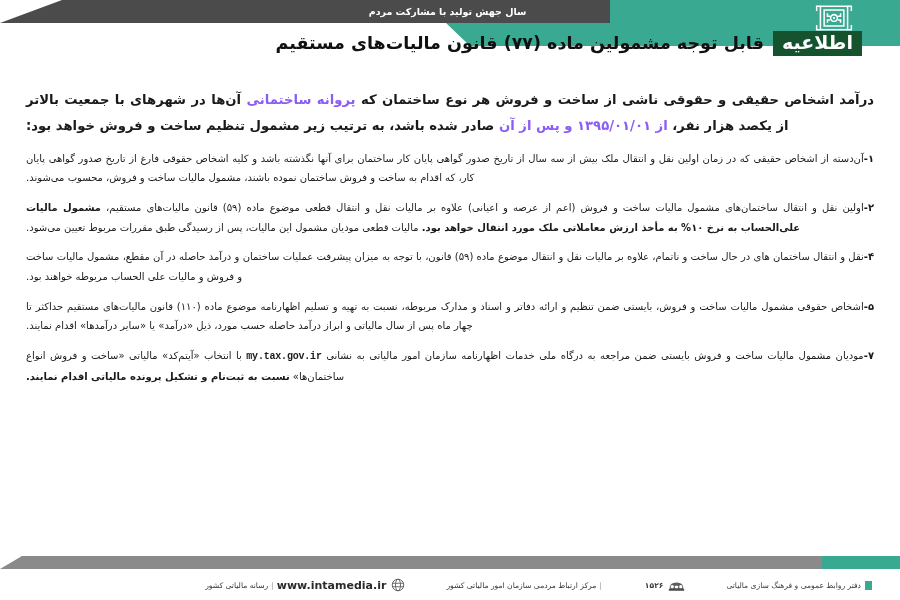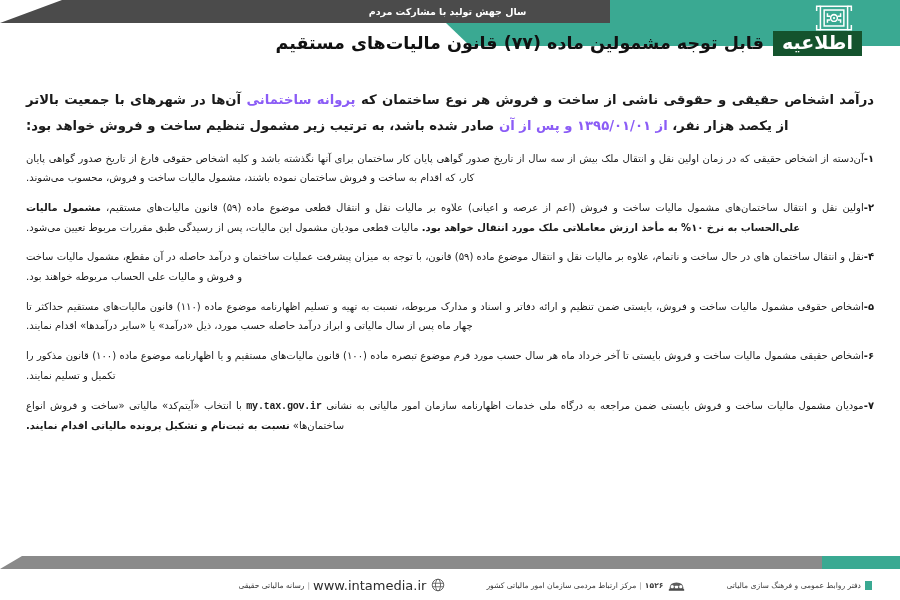--- a/index.html
+++ b/index.html
@@ -230,34 +230,35 @@
   .f-phone-icon {
     display: inline-block;
     width: 17px;
     height: 13px;
     margin: 0 5px;
     vertical-align: middle;
   }
   .f-num {
     font-weight: bold;
     color: #3b3b3b;
+    margin-left: 40px;
   }
   .f-globe-icon {
     display: inline-block;
     width: 14px;
     height: 14px;
     margin: 0 5px;
     vertical-align: middle;
   }
   .f-url {
-    font-weight: normal;
+    font-weight: bold;
     direction: ltr;
     unicode-bidi: embed;
     color: #2b2b2b;
-    font-size: 13px;
+    font-size: 11px;
   }
   .f-divider {
     margin: 0 3px;
     color: #999;
   }
 </style>
 </head>
 <body>
 
 <div class="page">
@@ -307,23 +308,20 @@
 
 
     <p class="item">
       <span class="num">۴-</span><span>نقل و انتقال ساختمان های در حال ساخت و ناتمام، علاوه بر مالیات نقل و انتقال موضوع ماده (۵۹) قانون، با توجه به میزان پیشرفت عملیات ساختمان و درآمد حاصله در آن مقطع، مشمول مالیات ساخت و فروش و مالیات علی الحساب مربوطه خواهند بود.</span>
     </p>
 
     <p class="item">
       <span class="num">۵-</span><span>اشخاص حقوقی مشمول مالیات ساخت و فروش، بایستی ضمن تنظیم و ارائه دفاتر و اسناد و مدارک مربوطه، نسبت به تهیه و تسلیم اظهارنامه موضوع ماده (۱۱۰) قانون مالیات‌های مستقیم حداکثر تا چهار ماه پس از سال مالیاتی و ابراز درآمد حاصله حسب مورد، ذیل «درآمد» یا «سایر درآمدها» اقدام نمایند.</span>
     </p>
 
-    <p class="item">
-      <span class="num">۶-</span><span>اشخاص حقیقی مشمول مالیات ساخت و فروش بایستی تا آخر خرداد ماه هر سال حسب مورد فرم موضوع تبصره ماده (۱۰۰) قانون مالیات‌های مستقیم و یا اظهارنامه موضوع ماده (۱۰۰) قانون مذکور را تکمیل و تسلیم نمایند.</span>
-    </p>
 
     <p class="item">
       <span class="num">۷-</span><span>مودیان مشمول مالیات ساخت و فروش بایستی ضمن مراجعه به درگاه ملی خدمات اظهارنامه سازمان امور مالیاتی به نشانی </span><span class="ltr">my.tax.gov.ir</span><span> با انتخاب «آیتم‌کد» مالیاتی «ساخت و فروش انواع ساختمان‌ها» </span><b>نسبت به ثبت‌نام و تشکیل پرونده مالیاتی اقدام نمایند.</b>
     </p>
 
   </div>
 
   <div class="footer">
     <div class="footer-bar-green"></div>
     <div class="footer-bar-gray"></div>
@@ -353,19 +351,19 @@
       <div class="f-sep"></div>
 
       <div class="f-group">
         <svg class="f-globe-icon" viewBox="0 0 16 16">
           <circle cx="8" cy="8" r="6.6" fill="none" stroke="#5d5d5d" stroke-width="1.1"></circle>
           <ellipse cx="8" cy="8" rx="2.9" ry="6.6" fill="none" stroke="#5d5d5d" stroke-width="1"></ellipse>
           <path d="M1.6 6 L14.4 6 M1.6 10 L14.4 10" stroke="#5d5d5d" stroke-width="1" fill="none"></path>
         </svg>
         <span class="f-url">www.intamedia.ir</span>
         <span class="f-divider">|</span>
-        <span>رسانه مالیاتی حقیقی</span>
+        <span>رسانه مالیاتی کشور</span>
       </div>
 
     </div>
   </div>
 
 </div>
 
 </body></html>

